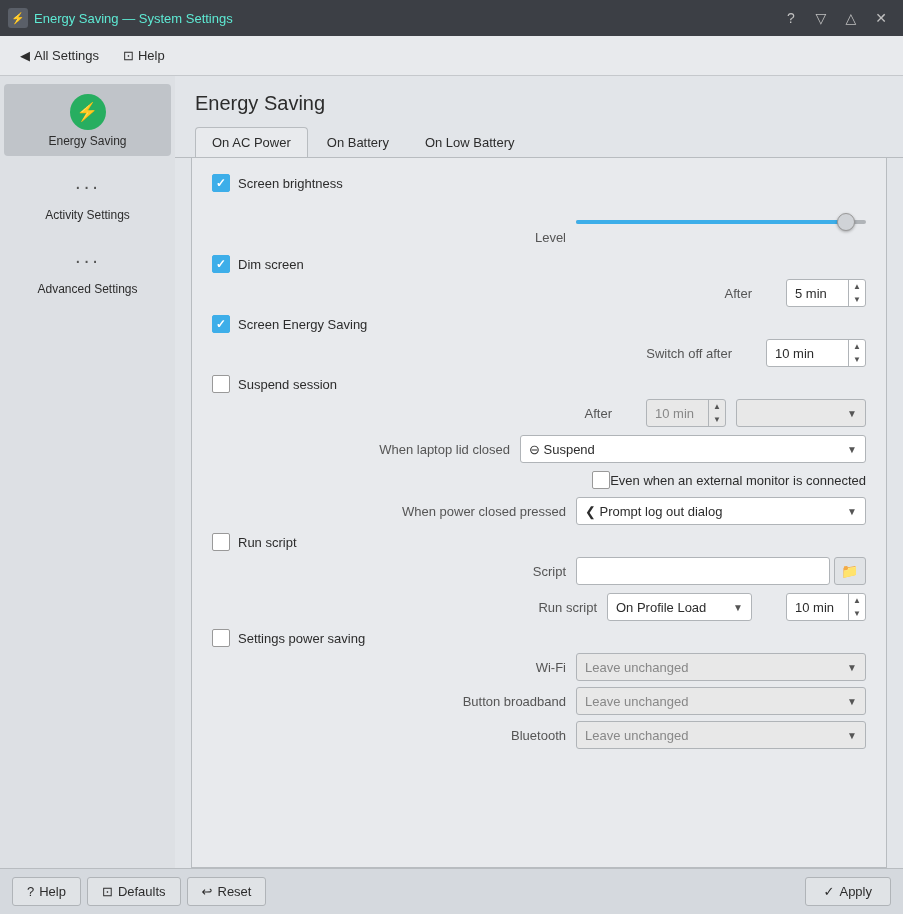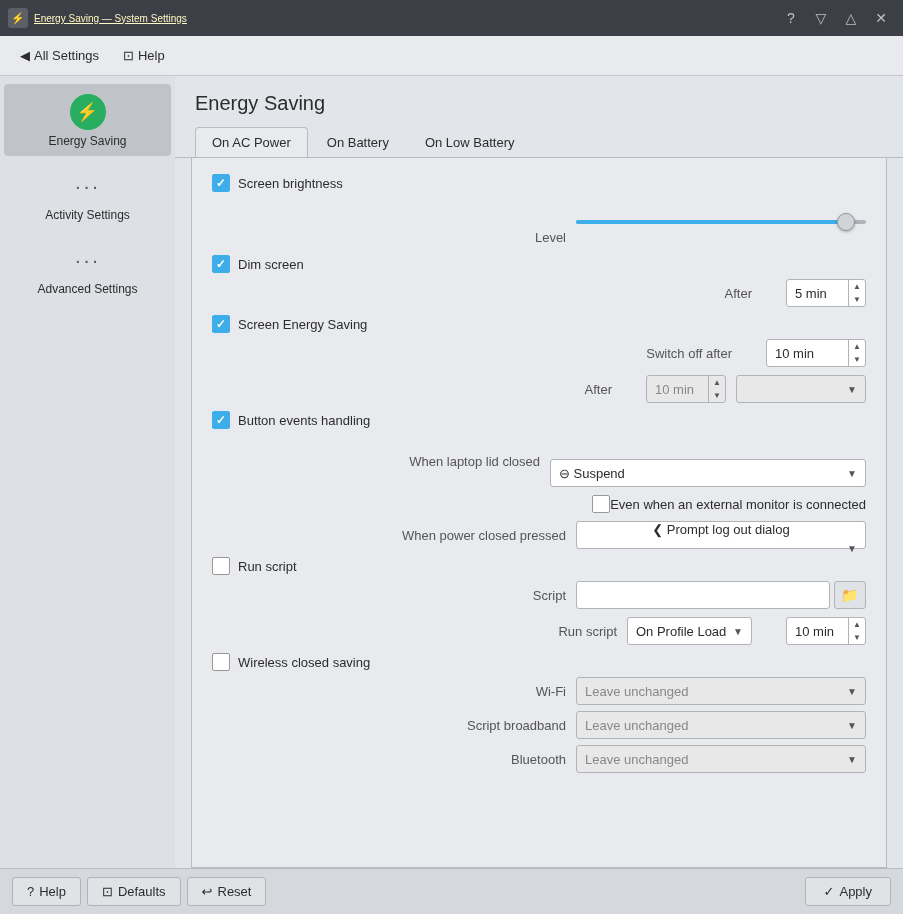--- a/index.html
+++ b/index.html
@@ -28,23 +28,22 @@
       gap: 6px;
     }
     .titlebar-app-icon {
       width: 20px; height: 20px;
       background: #5a5f68;
       border-radius: 3px;
       display: flex; align-items: center; justify-content: center;
       font-size: 11px; color: #ccc;
     }
     .titlebar-title {
-      font-size: 10px;
-      color: #fef9c3;
-      text-decoration: underline;
+      font-size: 13px;
+      color: #5eead4;
     }
     .titlebar-controls {
       display: flex;
       align-items: center;
       gap: 2px;
     }
     .titlebar-btn {
       width: 28px; height: 28px;
       background: transparent;
       border: none;
@@ -469,97 +468,97 @@
         <span class="row-label-right">Switch off after</span>
         <div class="spinbox" style="width:100px;">
           <span class="spinbox-value">10 min</span>
           <div class="spinbox-arrows">
             <div class="spinbox-arrow">▲</div>
             <div class="spinbox-arrow">▼</div>
           </div>
         </div>
       </div>
 
+      <div class="checkbox-container">
+        <div class="custom-checkbox"></div>
+        <span class="setting-label">Suspend session</span>
+      </div>
       <div class="row-flex">
         <span class="row-label-right">After</span>
         <div class="spinbox" style="width:80px; background:#e8e8e8;">
           <span class="spinbox-value" style="color:#888;">10 min</span>
           <div class="spinbox-arrows">
             <div class="spinbox-arrow">▲</div>
             <div class="spinbox-arrow">▼</div>
           </div>
         </div>
         <div class="select-box disabled" style="width:130px;">
           <span></span>
           <span class="select-arrow">▼</span>
         </div>
       </div>
 
-      <div class="checkbox-container">
-        <div class="custom-checkbox checked"></div>
-        <span class="setting-label">Button events handling</span>
-      </div>
       <div class="row-flex">
         <span class="row-label-right">When laptop lid closed</span>
-        <div class="select-box" style="width:316px;margin-top:24px;">
+        <div class="select-box" style="width:346px;">
           <span>⊖ Suspend</span>
           <span class="select-arrow">▼</span>
         </div>
       </div>
       <div class="row-flex" style="justify-content:flex-end; gap:0;">
         <div class="custom-checkbox"></div>
         <span class="setting-label">Even when an external monitor is connected</span>
       </div>
       <div class="row-flex">
         <span class="row-label-right">When power closed pressed</span>
-        <div class="select-box" style="width:290px;flex-direction:column;">
+        <div class="select-box" style="width:290px;">
           <span>❮ Prompt log out dialog</span>
           <span class="select-arrow">▼</span>
         </div>
       </div>
 
       <div class="checkbox-container">
         <div class="custom-checkbox"></div>
         <span class="setting-label">Run script</span>
       </div>
       <div class="row-flex">
         <span class="row-label-right">Script</span>
         <div class="script-input" style="width:290px;">
           <input type="text" class="script-text-input" style="flex: 1 1 0%; height: 28px; border: 1px solid rgb(176, 180, 184); border-radius: 3px; background: white; padding: 0px 6px; font-size: 13px;">
           <div class="file-browse-btn">📁</div>
         </div>
       </div>
       <div class="row-flex">
         <span class="row-label-right">Run script</span>
-        <div class="select-box" style="width:125px;">
+        <div class="select-box" style="width:145px;">
           <span>On Profile Load</span>
           <span class="select-arrow">▼</span>
         </div>
         <div class="spinbox" style="width:80px;">
           <span class="spinbox-value">10 min</span>
           <div class="spinbox-arrows">
             <div class="spinbox-arrow">▲</div>
             <div class="spinbox-arrow">▼</div>
           </div>
         </div>
       </div>
 
       <div class="checkbox-container">
         <div class="custom-checkbox"></div>
-        <span class="setting-label">Wireless closed saving</span>
+        <span class="setting-label">Settings power saving</span>
       </div>
       <div class="wireless-row">
         <span class="wireless-label">Wi-Fi</span>
         <div class="select-box" style="width:290px; background:#e8e8e8;">
           <span style="color:#888;">Leave unchanged</span>
           <span class="select-arrow">▼</span>
         </div>
       </div>
       <div class="wireless-row">
-        <span class="wireless-label">Script broadband</span>
+        <span class="wireless-label">Button broadband</span>
         <div class="select-box" style="width:290px; background:#e8e8e8;">
           <span style="color:#888;">Leave unchanged</span>
           <span class="select-arrow">▼</span>
         </div>
       </div>
       <div class="wireless-row">
         <span class="wireless-label">Bluetooth</span>
         <div class="select-box" style="width:290px; background:#e8e8e8;">
           <span style="color:#888;">Leave unchanged</span>
           <span class="select-arrow">▼</span>

